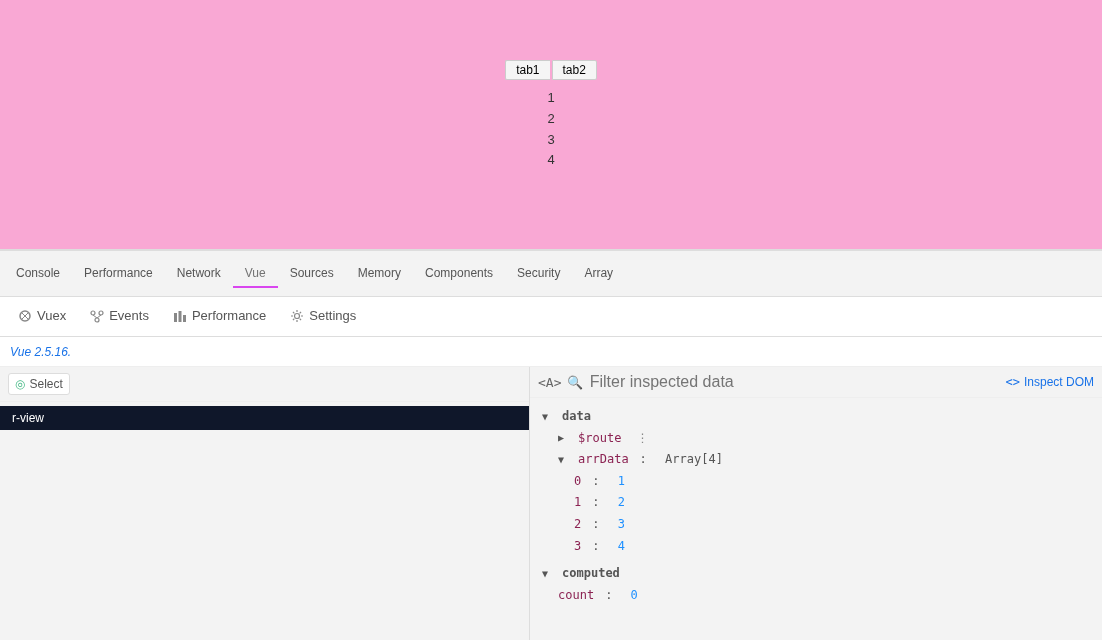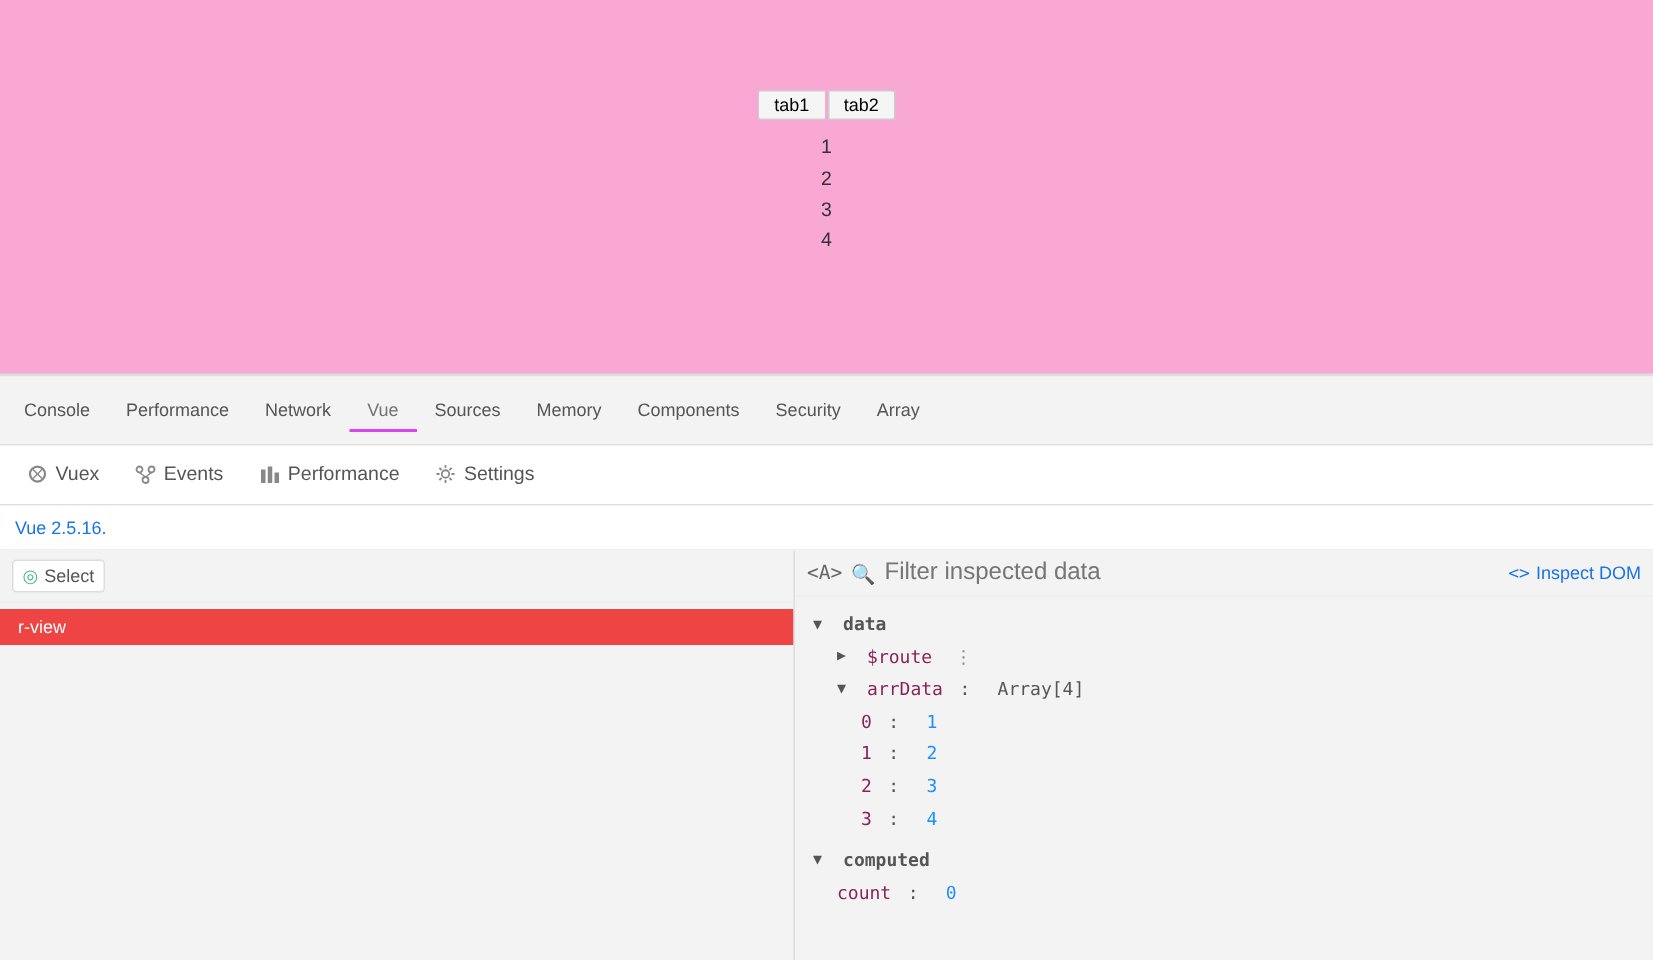--- a/index.html
+++ b/index.html
@@ -112,20 +112,21 @@
     
     .version-bar {
       display: flex;
       align-items: center;
       background: #fff;
       border-bottom: 1px solid #eee;
       height: 30px;
       padding: 0 10px;
       font-size: 12px;
       color: #1a73e8;
+      font-style: italic;
     }
 
     
     .devtools-main {
       display: flex;
       flex: 1;
       overflow: hidden;
     }
 
     
@@ -163,21 +164,21 @@
       padding: 4px 0;
     }
 
     .component-item {
       padding: 5px 12px;
       font-size: 12px;
       cursor: pointer;
     }
 
     .component-item.selected {
-      background: #ef4444;
+      background: #0f172a;
       color: #fff;
     }
 
     .component-item.selected .component-name {
       color: #fff;
     }
 
     .component-name {
       color: #e67e22;
     }

